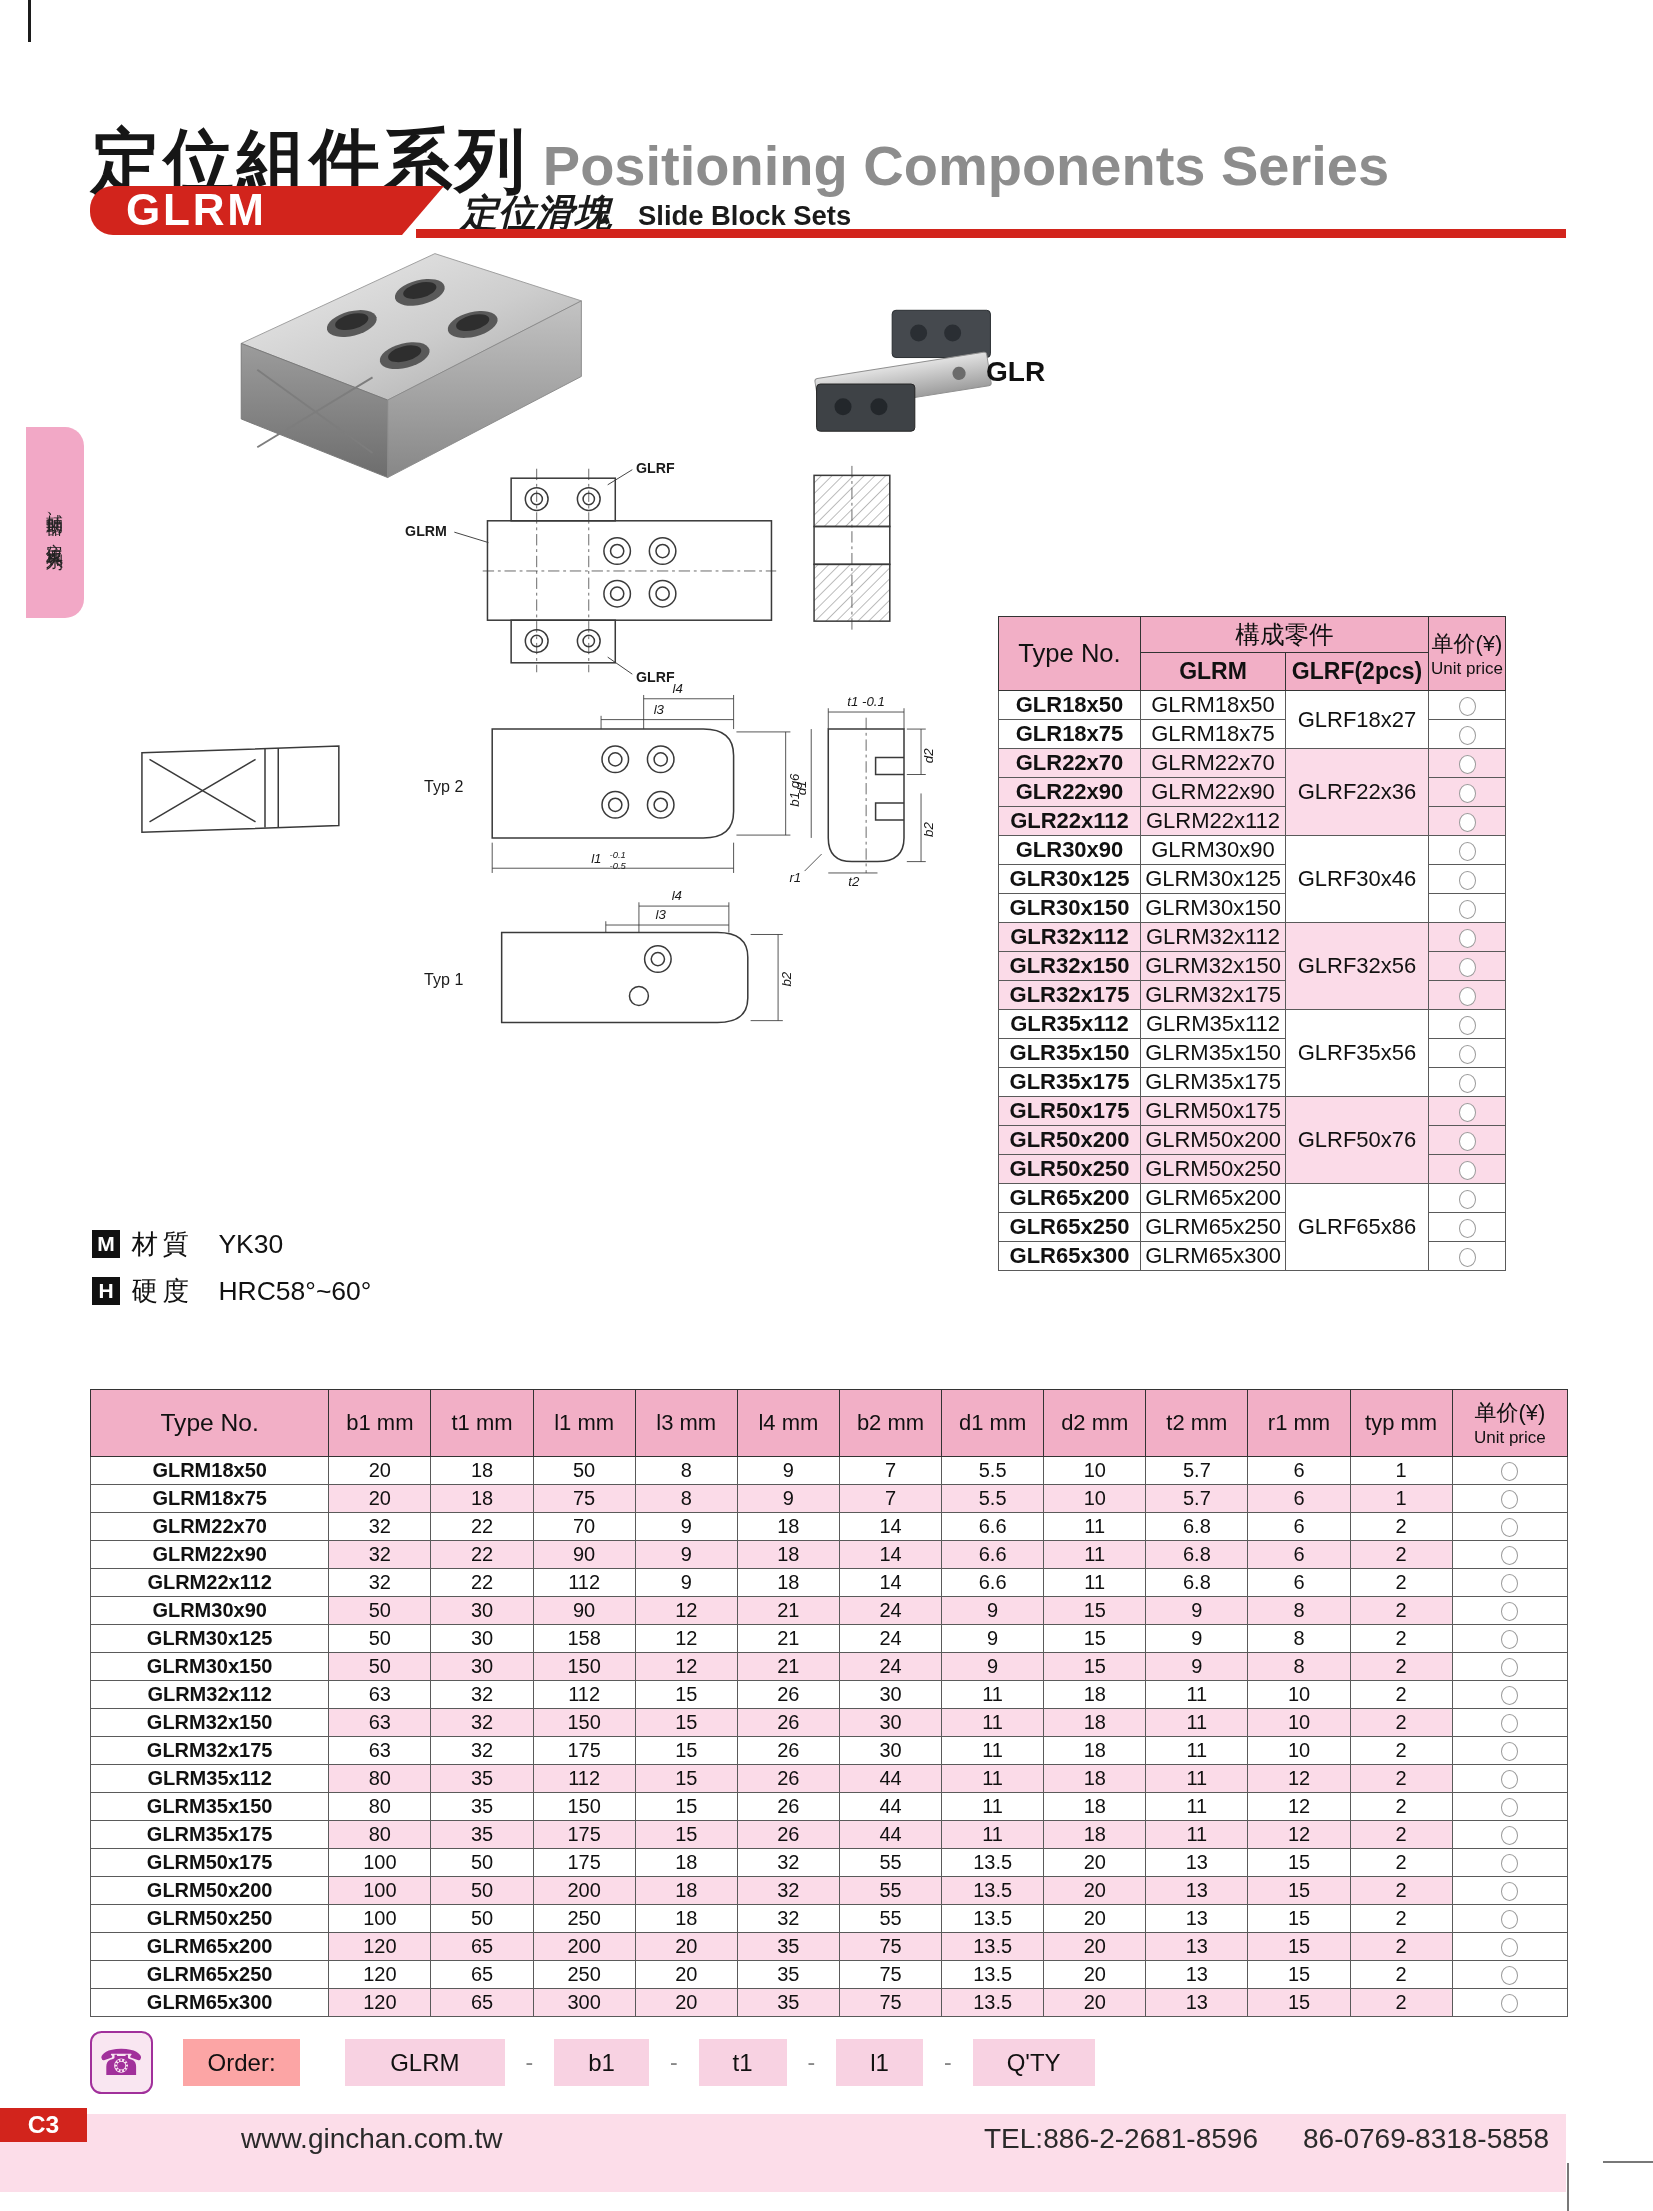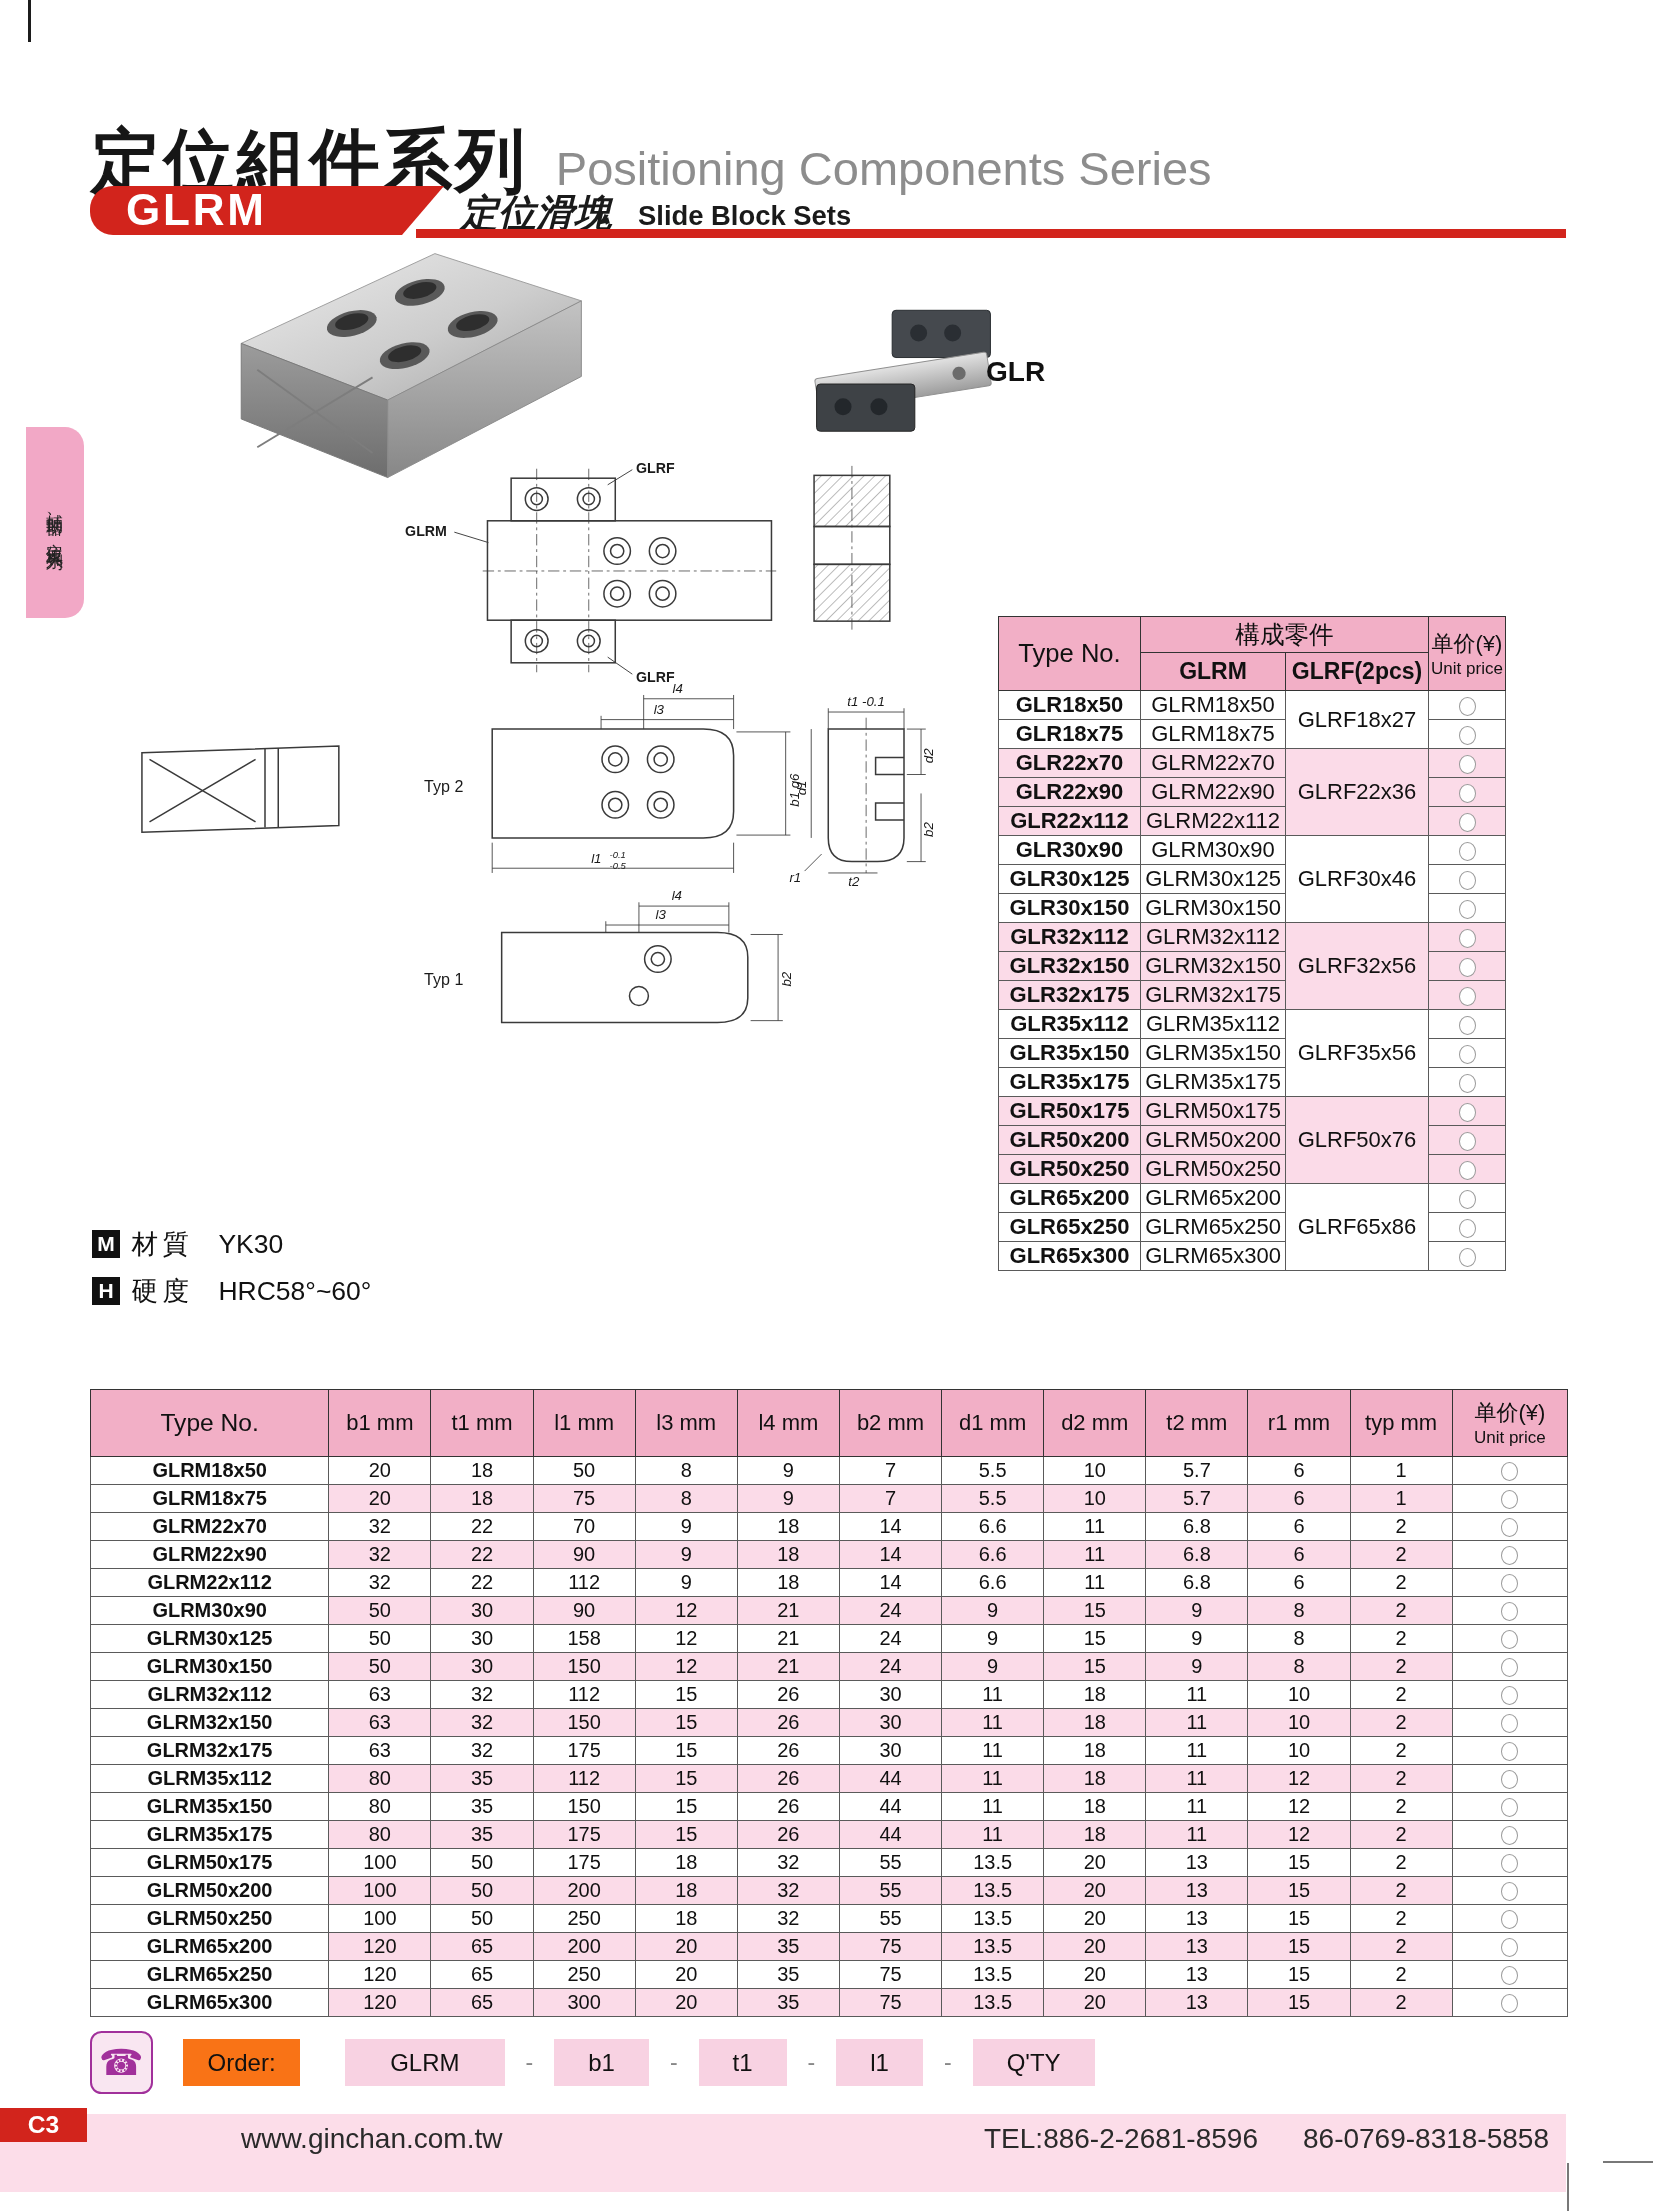--- a/index.html
+++ b/index.html
@@ -7,21 +7,21 @@
           font-family:"Liberation Sans","DejaVu Sans",sans-serif; color:#111; }
 
   
   .mark-topleft { position:absolute; left:28px; top:0; width:2.8px; height:42px; background:#1c1c1c; }
   .mark-br-v { position:absolute; left:1567px; top:2163px; width:1.9px; height:48px; background:#787878; }
   .mark-br-h { position:absolute; left:1603px; top:2161px; width:50px; height:1.9px; background:#787878; }
 
   
   .title-row { position:absolute; left:91px; top:72px; display:flex; align-items:baseline; white-space:nowrap; }
   .title-zh { font-size:70px; font-weight:bold; color:#161616; letter-spacing:2.8px;margin-top:43px; }
-  .title-en { font-size:47px; font-weight:normal; color:#8d8d8d; margin-left:28px; }
+  .title-en { font-size:56px; font-weight:bold; color:#8d8d8d; margin-left:15px; }
 
   
   .badge-red { position:absolute; left:90px; top:186px; width:312px; height:49px; background:#d2241c; border-radius:23px 0 0 23px; }
   .badge-diag { position:absolute; left:402px; top:186px; width:0; height:0; border-top:49px solid #d2241c; border-right:42px solid transparent; }
   .badge-code { position:absolute; left:126px; top:186px; height:49px; line-height:48px; color:#fff; font-size:44px; font-weight:bold; letter-spacing:2.8px; }
   .series-zh { position:absolute; left:460px; top:188px; font-size:38px; font-weight:bold; color:#1a1a1a;font-style:italic; }
   .series-en { position:absolute; left:638px; top:200px; font-size:27.4px; font-weight:bold; color:#1a1a1a; }
   .series-underline { position:absolute; left:416px; top:229px; width:1150px; height:8.5px; background:#d2241c; }
 
   
@@ -79,21 +79,21 @@
   .dims-table tbody tr { height:28px; }
   .dims-table td { font-size:20px; }
   .dims-table td.type { font-weight:bold; }
   .dims-table tr.shaded td.val { background:#fbdbe8; }
   .dims-table tr.group-start td { border-top:1.9px solid #333; }
 
   
   .order-row { position:absolute; left:90px; top:2031px; display:flex; align-items:center; }
   .phone-box { width:59px; height:59px; border:2.8px solid #a1309b; border-radius:11.4px; background:#f9e6f1;
                display:flex; align-items:center; justify-content:center; font-size:36px; color:#a1309b; }
-  .order-label { background:#f97316; font-size:24px; color:#111; padding:9.5px 24.6px; margin-left:30px; }
+  .order-label { background:#fca5a5; font-size:24px; color:#111; padding:9.5px 24.6px; margin-left:30px; }
   .order-parts { display:flex; align-items:center; margin-left:45px; }
   .obox { background:#f8d2e2; font-size:24px; color:#111; padding:9.5px 34px; }
   .obox.first { padding:9.5px 45px; }
   .dash { color:#888; font-size:23px; margin:0 21px; }
 
   
   .footer-band { position:absolute; left:0; top:2114px; width:1566px; height:78px; background:#fcdde9; }
   .c3-box { position:absolute; left:0; top:2108px; width:87px; height:34px; background:#d2241c; color:#fff;
             font-weight:bold; font-size:24.6px; display:flex; align-items:center; justify-content:center; }
   .website { position:absolute; left:241px; top:2123px; font-size:28px; color:#2a2a2a; }

